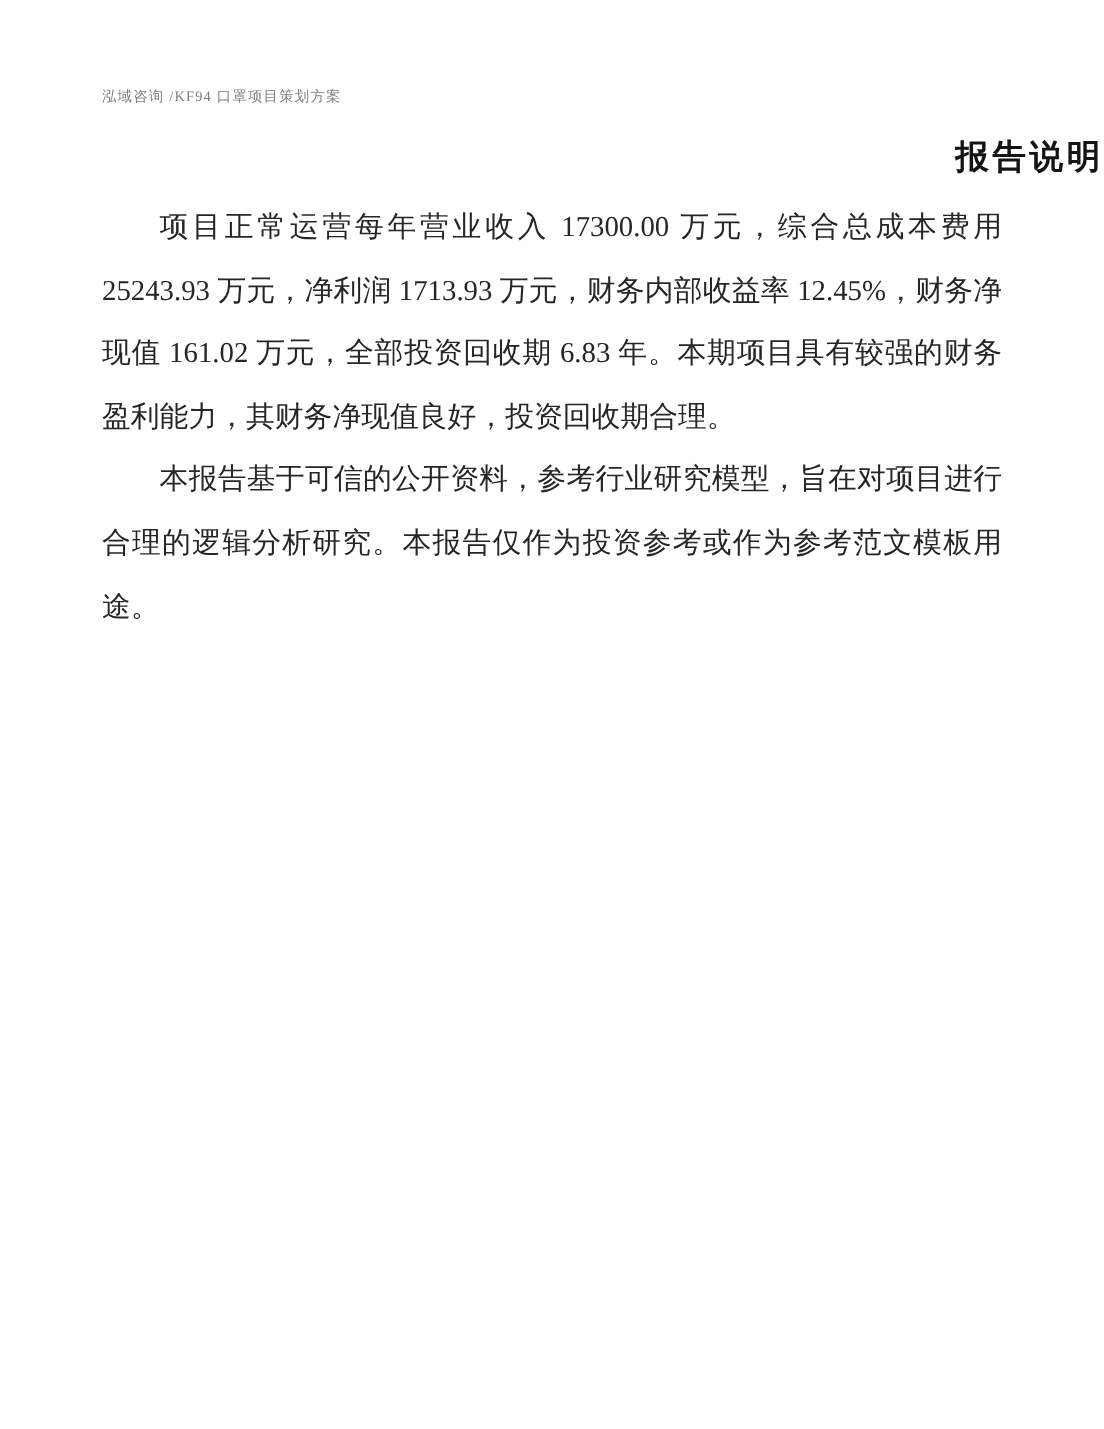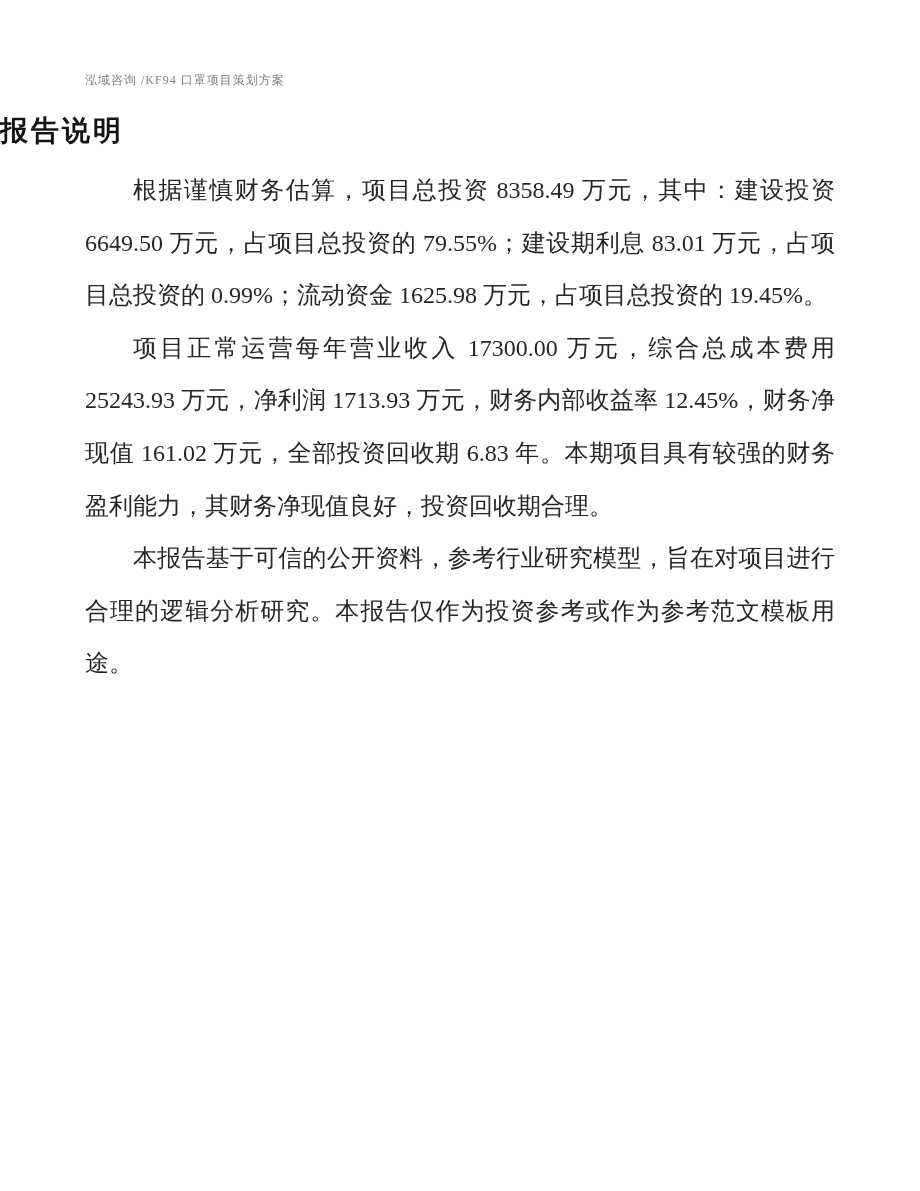--- a/index.html
+++ b/index.html
@@ -28,21 +28,21 @@
     letter-spacing: 1px;
     white-space: nowrap;
     margin-top: 19px;
   }
   .doc-title {
     position: absolute;
     top: 112px;
     left: 0;
     width: 920px;
     margin: 0;
-    text-align: left;
+    text-align: right;
     font-size: 28px;
     font-weight: 700;
     color: #141414;
     letter-spacing: 3px;
   }
   .doc-body {
     position: absolute;
     top: 164px;
     left: 85px;
     width: 750px;
@@ -62,18 +62,17 @@
 </head>
 <body>
 
 <div class="page">
 
   <div class="doc-header">泓域咨询 /KF94 口罩项目策划方案</div>
 
   <h1 class="doc-title">报告说明</h1>
 
   <div class="doc-body">
-    <p>根据谨慎财务估算，项目总投资 8358.49 万元，其中：建设投资 6649.50 万元，占项目总投资的 79.55%；建设期利息 83.01 万元，占项目总投资的 0.99%；流动资金 1625.98 万元，占项目总投资的 19.45%。</p>
     <p>项目正常运营每年营业收入 17300.00 万元，综合总成本费用 25243.93 万元，净利润 1713.93 万元，财务内部收益率 12.45%，财务净现值 161.02 万元，全部投资回收期 6.83 年。本期项目具有较强的财务盈利能力，其财务净现值良好，投资回收期合理。</p>
     <p>本报告基于可信的公开资料，参考行业研究模型，旨在对项目进行合理的逻辑分析研究。本报告仅作为投资参考或作为参考范文模板用途。</p>
   </div>
 
 </div>
 
 </body></html>

